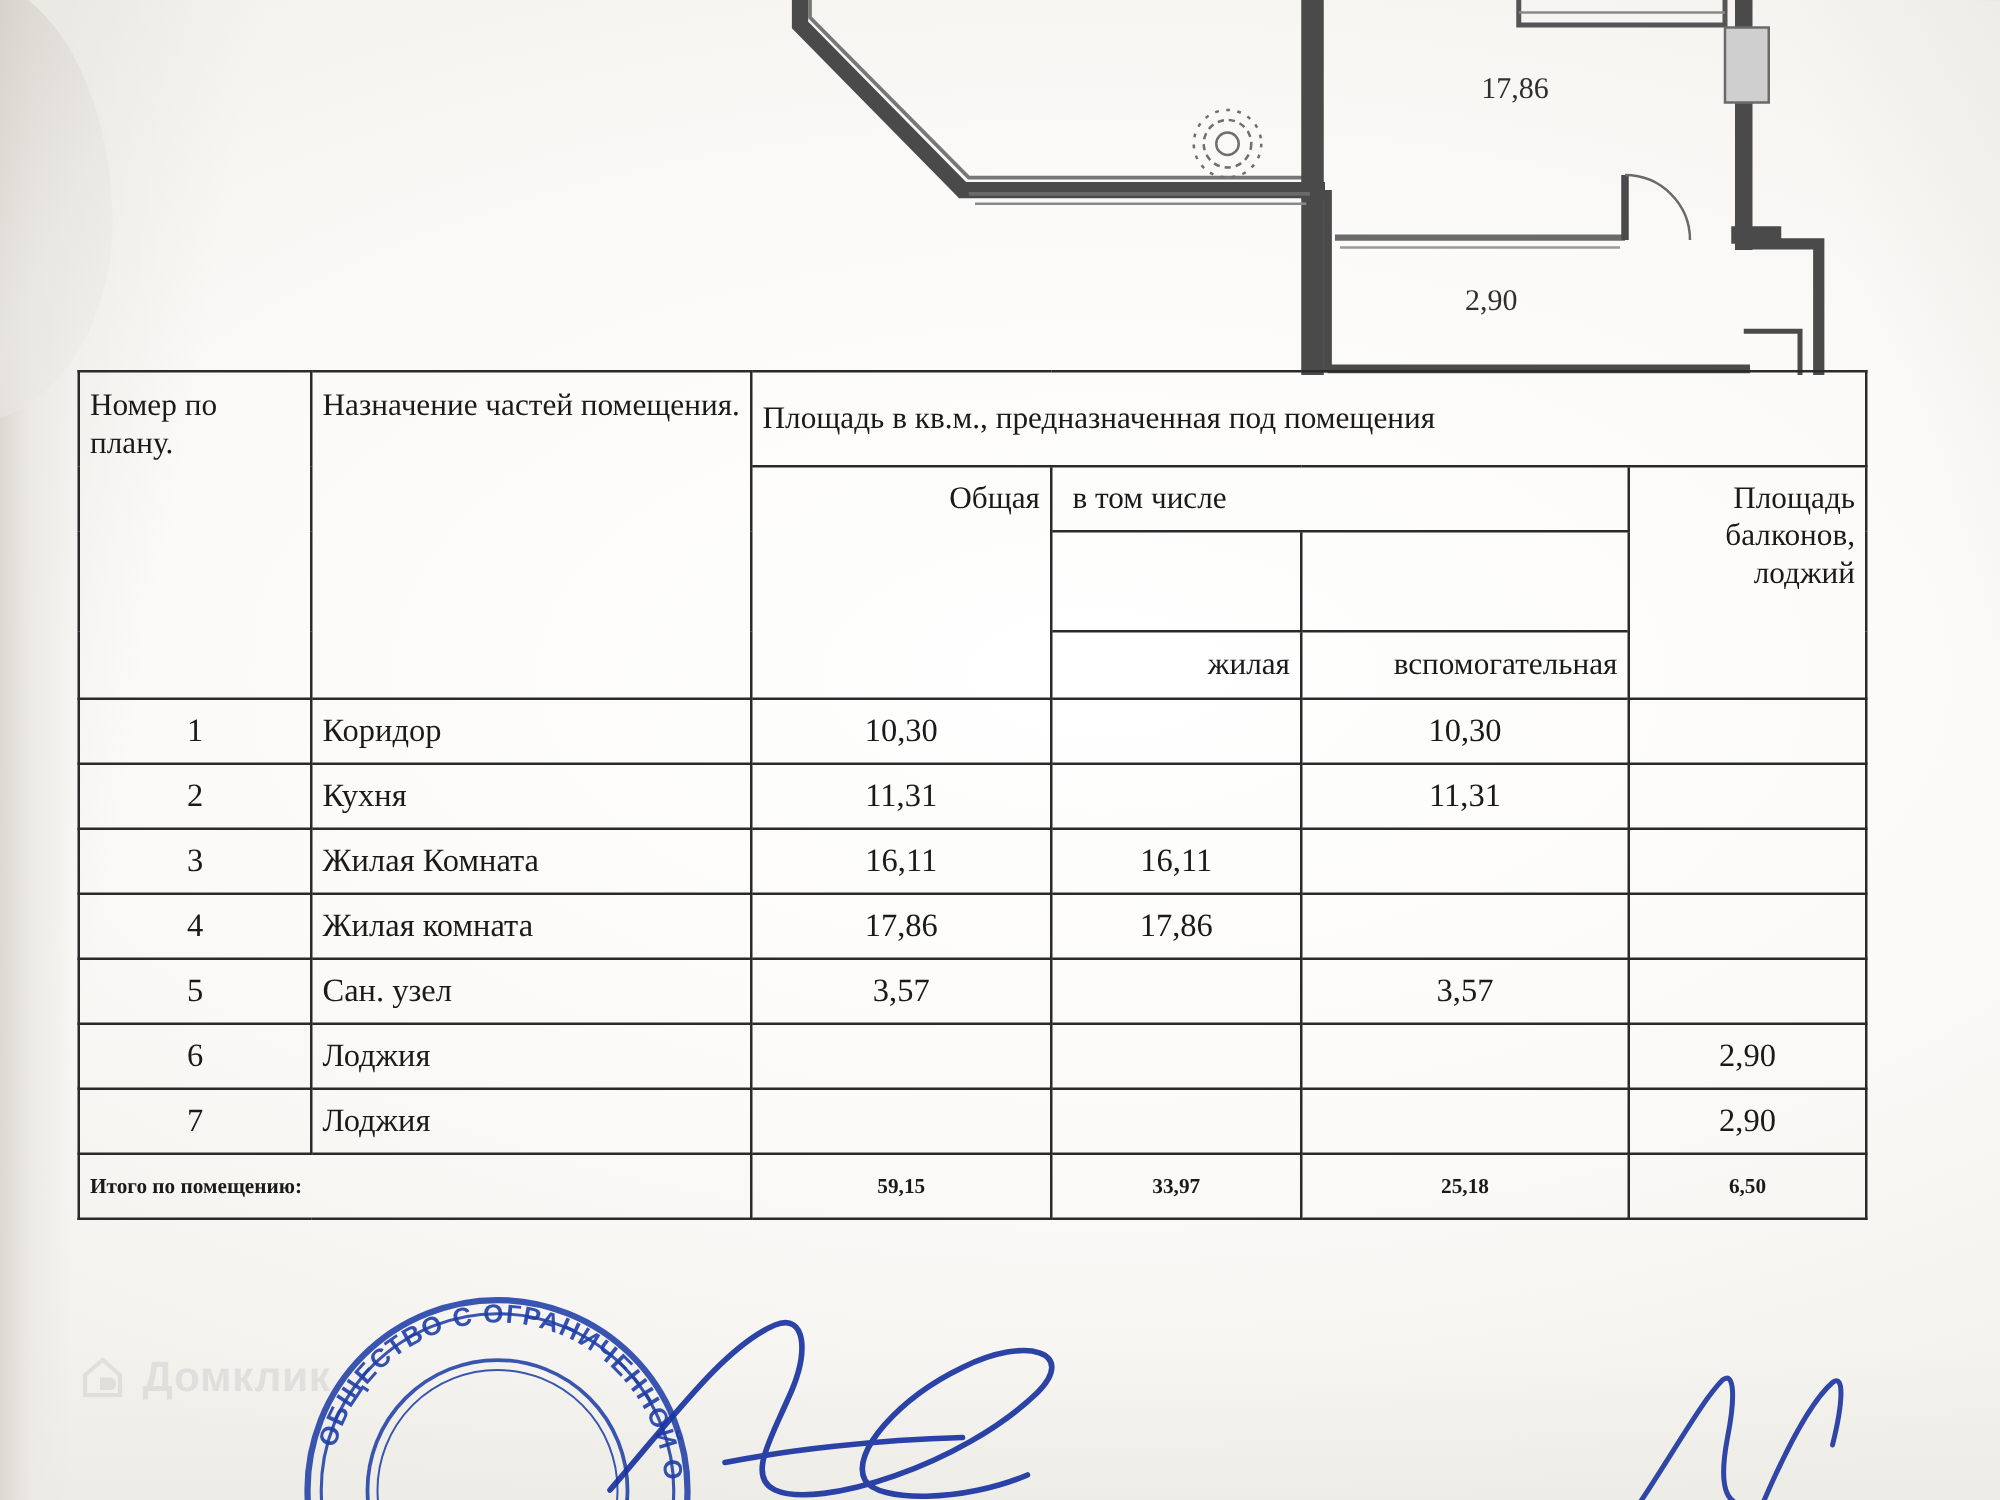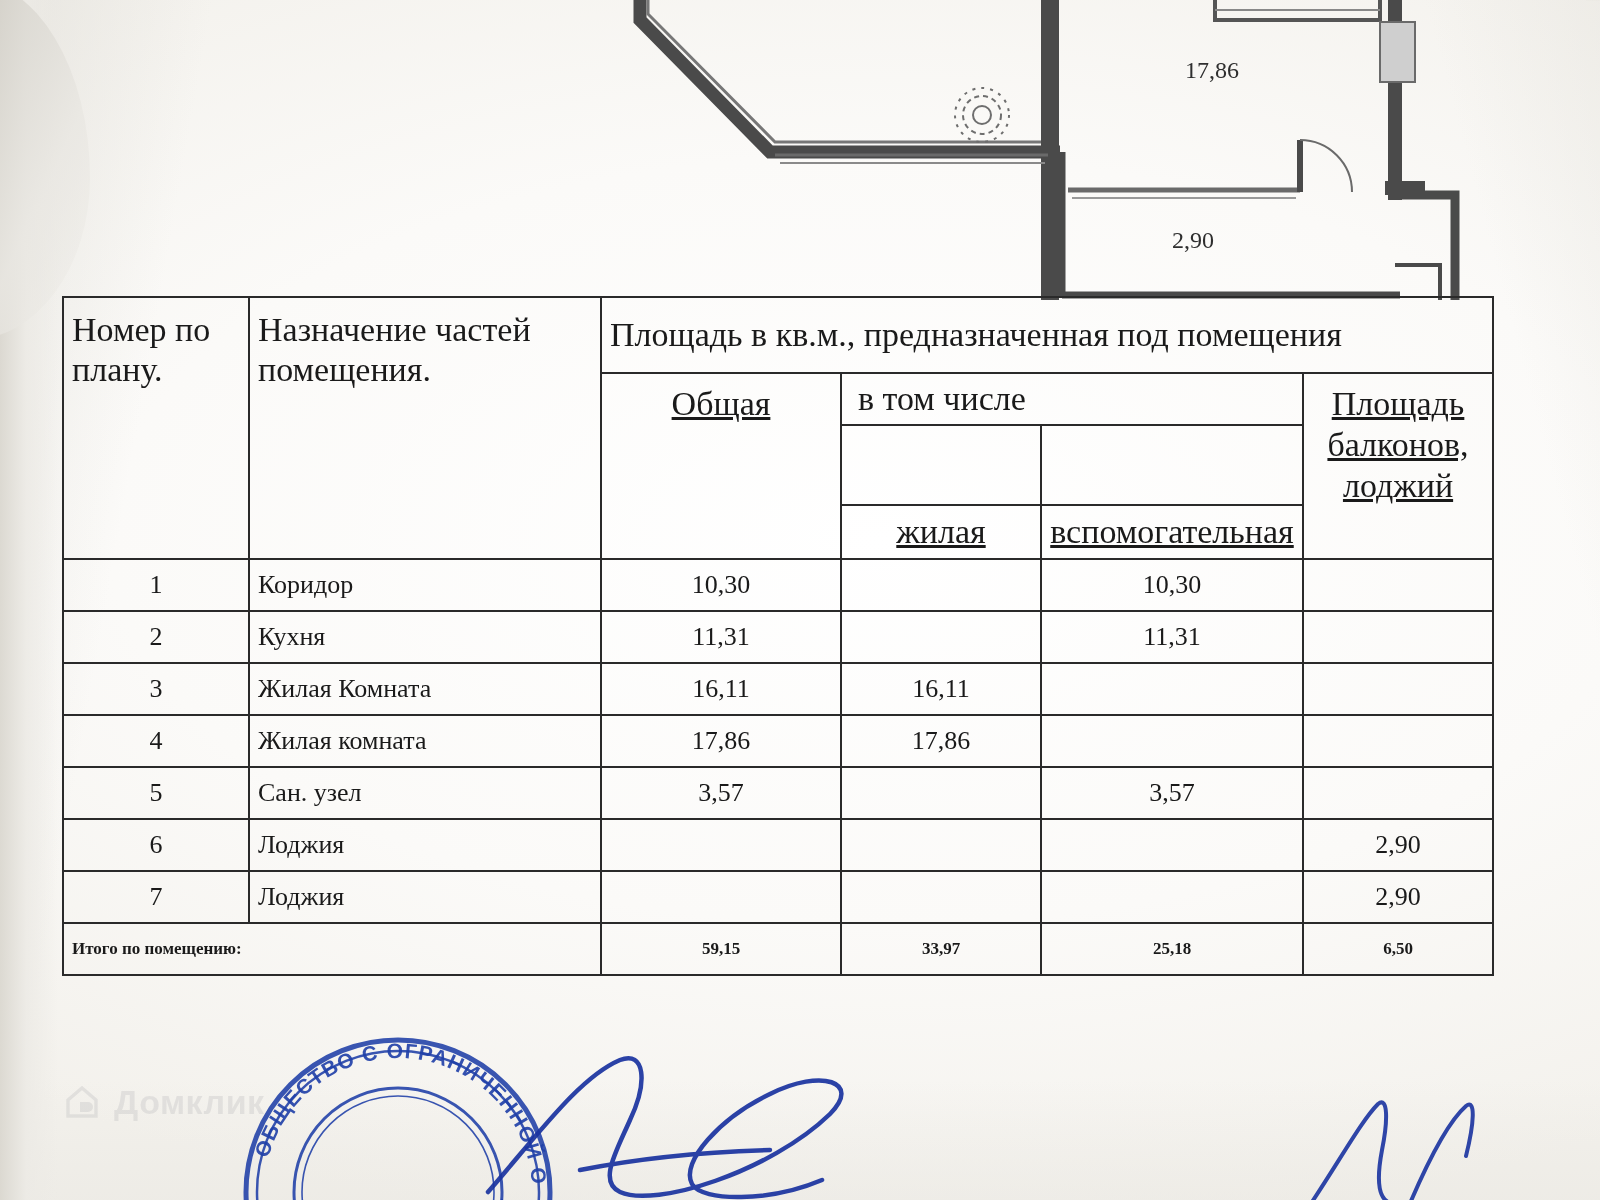--- a/index.html
+++ b/index.html
@@ -68,33 +68,33 @@
   }
   table.areas {
     border-collapse: collapse;
     width: 100%;
     table-layout: fixed;
     background: transparent;
   }
   table.areas td, table.areas th {
     border: 2px solid #2a2a2a;
     padding: 2px 8px;
-    font-size: 34px;
+    font-size: 25px;
     vertical-align: middle;
     font-family: "Liberation Serif", serif;
     font-weight: normal;
     background: transparent;
   }
   .hdr {
     font-weight: bold;
     font-size: 25.5px;
     line-height: 1.18;
   }
   .hdr-left { text-align: left; padding-left: 14px; }
-  .hdr-center { text-align: center; text-decoration: underline; }
+  .hdr-center { text-align: right; }
   .num-col  { width: 186px; text-align: center; }
   .name-col { width: 352px; text-align: left; padding-left: 16px; }
   .tot-col  { width: 240px; text-align: center; }
   .liv-col  { width: 200px; text-align: center; }
   .aux-col  { width: 262px; text-align: center; }
   .bal-col  { width: 190px; text-align: center; }
 
   tr.data td { height: 46px; font-size: 26px; }
   tr.total td {
     font-weight: bold;

